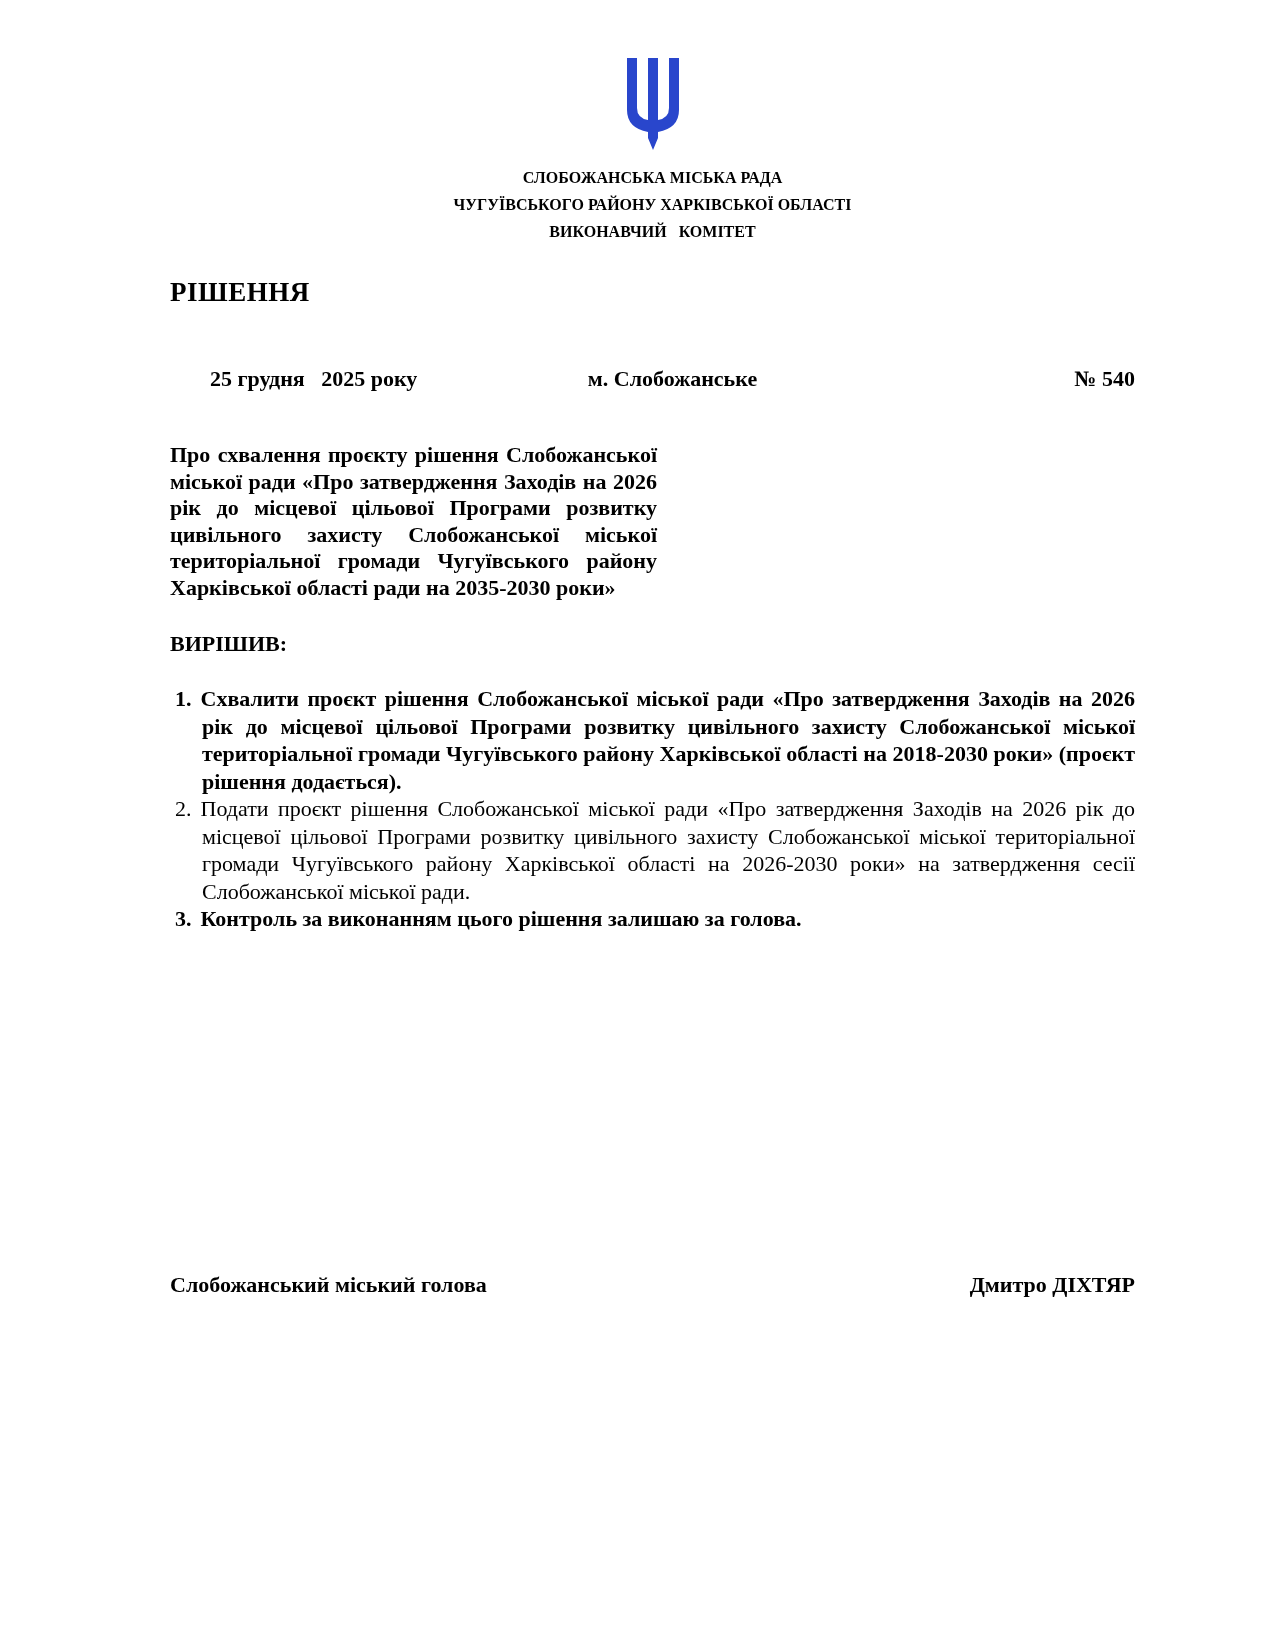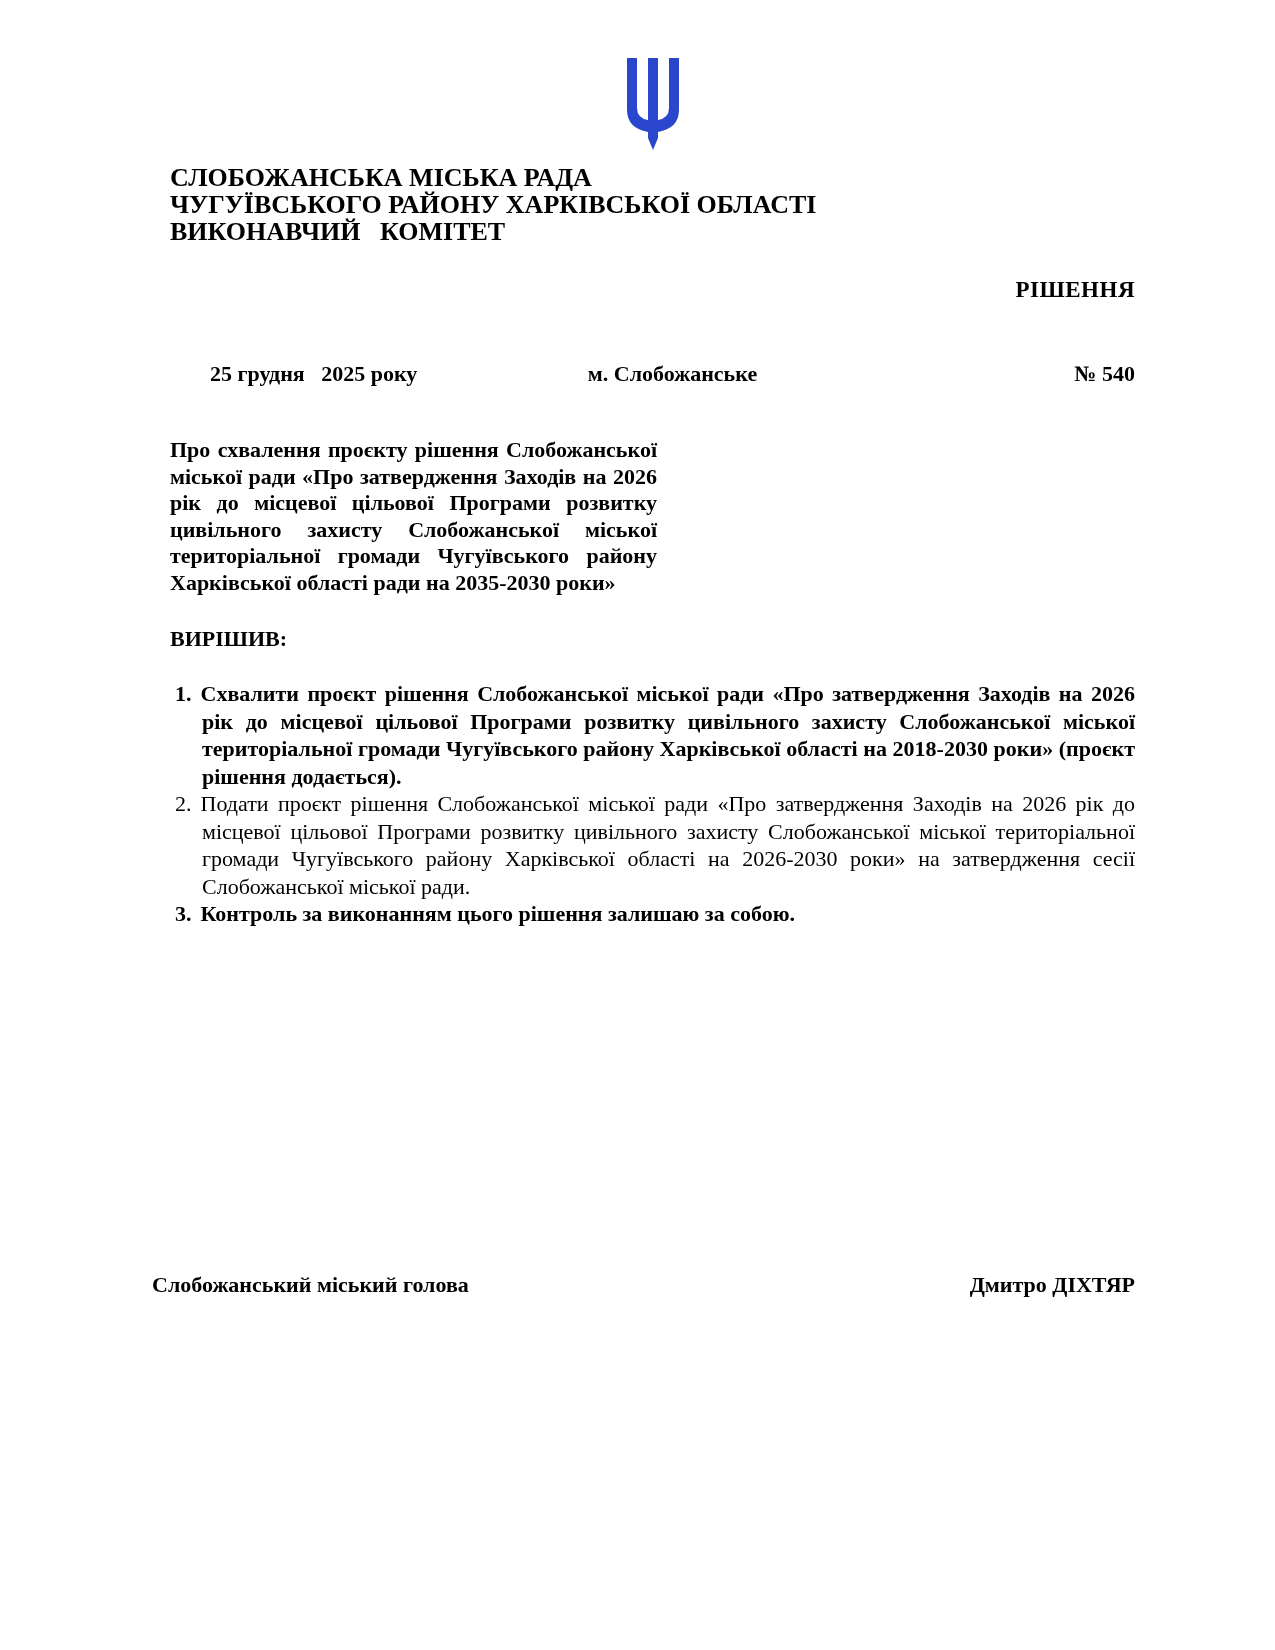--- a/index.html
+++ b/index.html
@@ -18,30 +18,30 @@
     font-family: "Liberation Serif", "DejaVu Serif", serif;
     font-size: 22px;
     overflow: hidden;
   }
   .emblem {
     display: flex;
     justify-content: center;
     margin-bottom: 12px;
   }
   .org-block {
-    text-align: left;
+    text-align: center;
     font-weight: bold;
     line-height: 27px;
-    font-size: 26px;
+    font-size: 16px;
   }
   .pre-space { white-space: pre-wrap; }
   .doc-type {
-    text-align: right;
+    text-align: left;
     font-weight: bold;
-    font-size: 23px;
+    font-size: 27px;
     margin-top: 32px;
     letter-spacing: 0.5px;
   }
   .meta-row {
     display: grid;
     grid-template-columns: 1fr auto 1fr;
     margin-top: 58px;
     font-weight: bold;
     margin-left: 40px;
   }
@@ -72,21 +72,21 @@
   }
   .item {
     padding-left: 32px;
     text-indent: -27px;
     text-align: justify;
   }
   .item .num { margin-right: 9px; }
   .item-bold { font-weight: bold; }
   .signature-row {
     position: absolute;
-    left: 152px;
+    left: 170px;
     right: 140px;
     top: 1272px;
     display: flex;
     justify-content: space-between;
     font-weight: bold;
   }
 </style>
 </head>
 <body>
 
@@ -118,21 +118,21 @@
   <div class="resolved">ВИРІШИВ:</div>
 
   <div class="items">
     <div class="item item-bold">
       <span class="num">1.</span><span class="txt">Схвалити проєкт рішення  Слобожанської міської ради «Про затвердження Заходів на 2026 рік до  місцевої цільової Програми розвитку цивільного захисту Слобожанської міської територіальної громади Чугуївського району Харківської області на 2018-2030 роки» (проєкт рішення додається).</span>
     </div>
     <div class="item">
       <span class="num">2.</span><span class="txt">Подати проєкт рішення Слобожанської міської ради «Про затвердження Заходів на 2026 рік до місцевої цільової Програми розвитку цивільного захисту Слобожанської міської територіальної громади Чугуївського району Харківської області  на 2026-2030 роки» на затвердження сесії Слобожанської міської ради.</span>
     </div>
     <div class="item item-bold">
-      <span class="num">3.</span><span class="txt">Контроль за виконанням цього рішення залишаю за собою.</span>
+      <span class="num">3.</span><span class="txt">Контроль за виконанням цього рішення залишаю за голова.</span>
     </div>
   </div>
 
   <div class="signature-row">
     <span>Слобожанський міський голова</span>
     <span>Дмитро ДІХТЯР</span>
   </div>
 
 </div>
 

